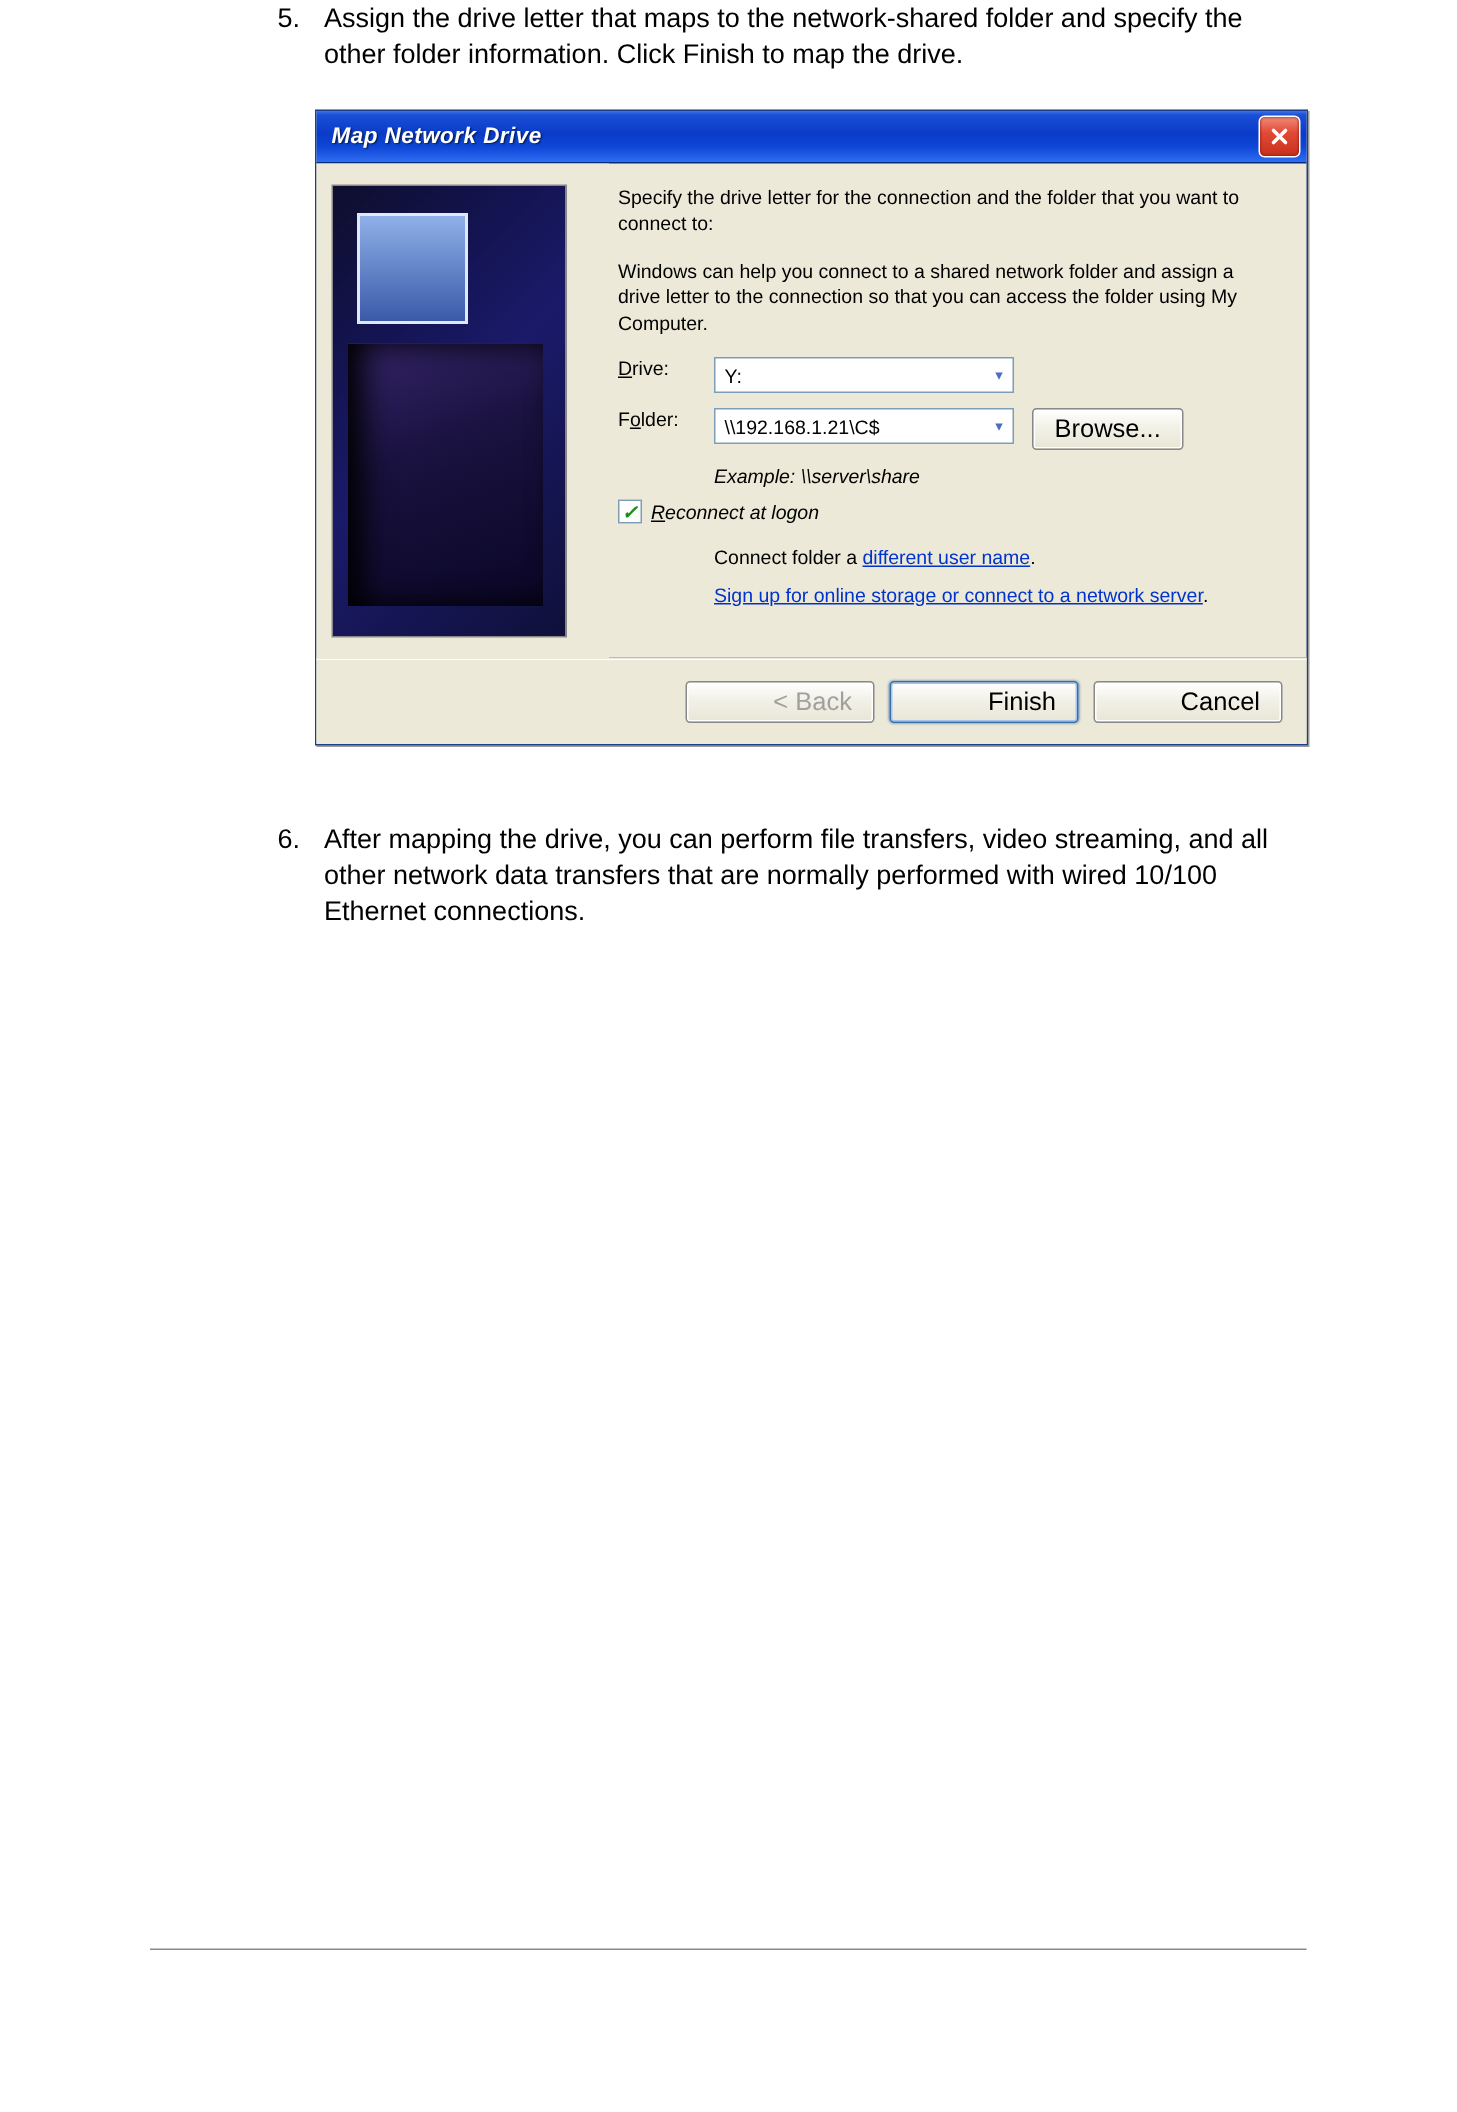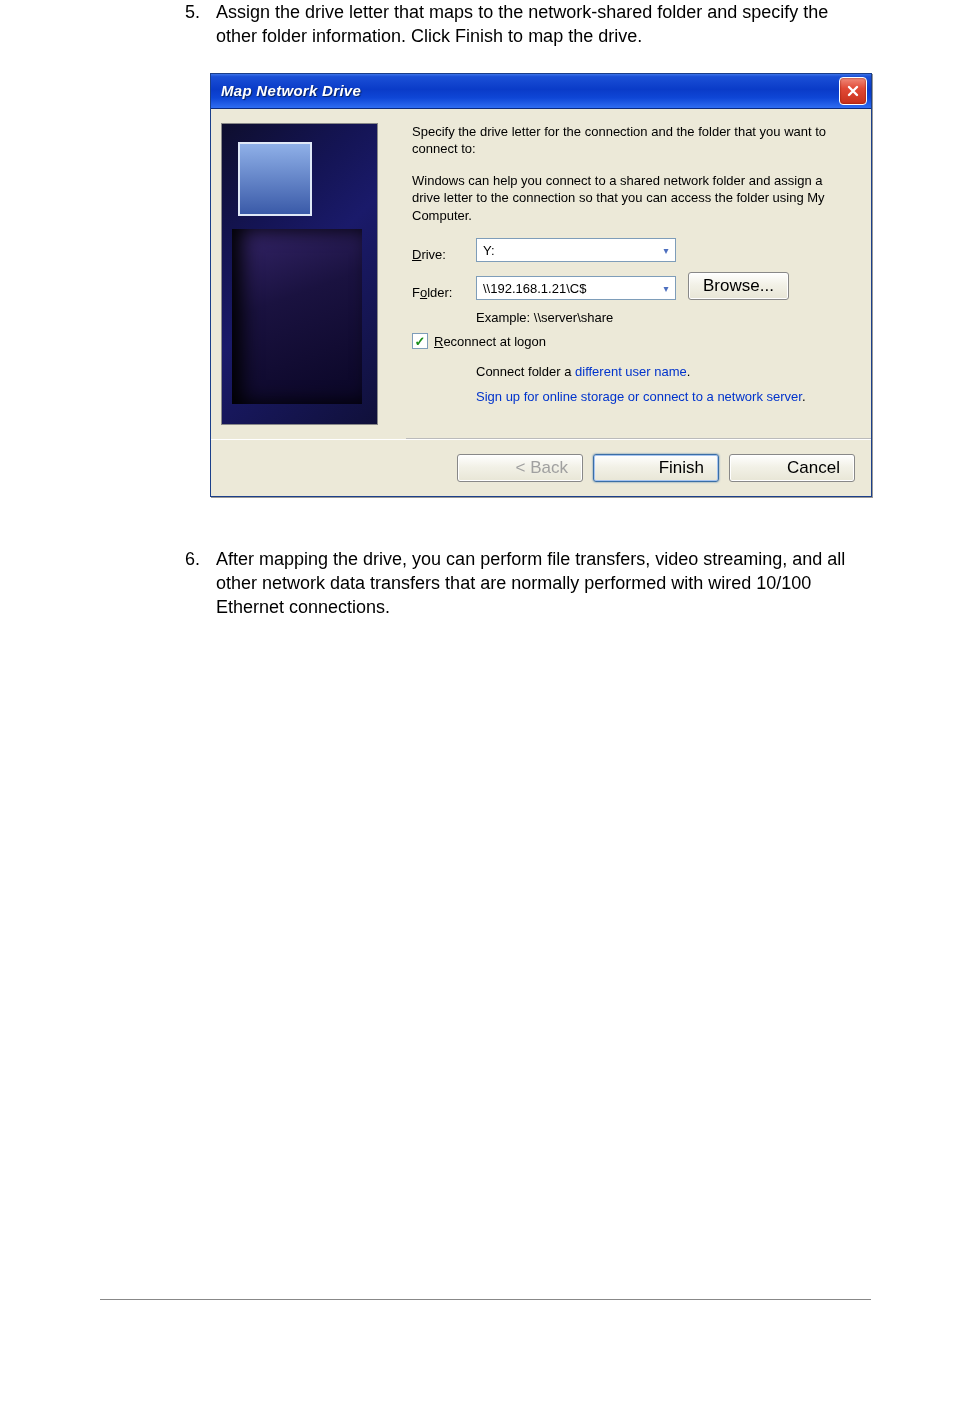--- a/index.html
+++ b/index.html
@@ -113,21 +113,21 @@
   .content {
     flex: 1;
     padding: 14px 18px 10px 6px;
   }
   .content p {
     margin: 0 0 14px 0;
     line-height: 1.35;
   }
   .formrow {
     display: flex;
-    align-items: flex-end;
+    align-items: flex-start;
     margin-bottom: 10px;
   }
   .formrow .lbl {
     width: 64px;
   }
   .formrow .lbl u { text-decoration: underline; }
   .combo {
     display: flex;
     align-items: center;
     height: 24px;
@@ -169,20 +169,21 @@
     align-items: center;
     justify-content: center;
   }
   .btn.disabled { color: #a0a0a0; }
   .btn.primary {
     border: 1px solid #3a6ea5;
     box-shadow: 0 0 0 1px #a6c4f0 inset, 0 0 2px #3a6ea5;
   }
   .indent {
     margin-left: 64px;
+    font-style: italic;
   }
   .checkbox-row {
     display: flex;
     align-items: center;
     gap: 6px;
     margin: 8px 0 14px 0;
   }
   .chk {
     width: 14px; height: 14px;
     border: 1px solid #7e9db9;
@@ -190,20 +191,21 @@
     display: inline-flex;
     align-items: center;
     justify-content: center;
     color: #1a8f1a;
     font-size: 13px;
     line-height: 1;
     font-weight: bold;
   }
   .linkish {
     color: #0033cc;
+    text-decoration: underline;
     cursor: default;
   }
   .linkrow { margin: 0 0 6px 64px; line-height: 1.4; }
   .footer {
     border-top: 1px solid #fff;
     box-shadow: 0 -1px 0 #bbb;
     padding: 14px 16px;
     display: flex;
     justify-content: flex-end;
     gap: 10px;

